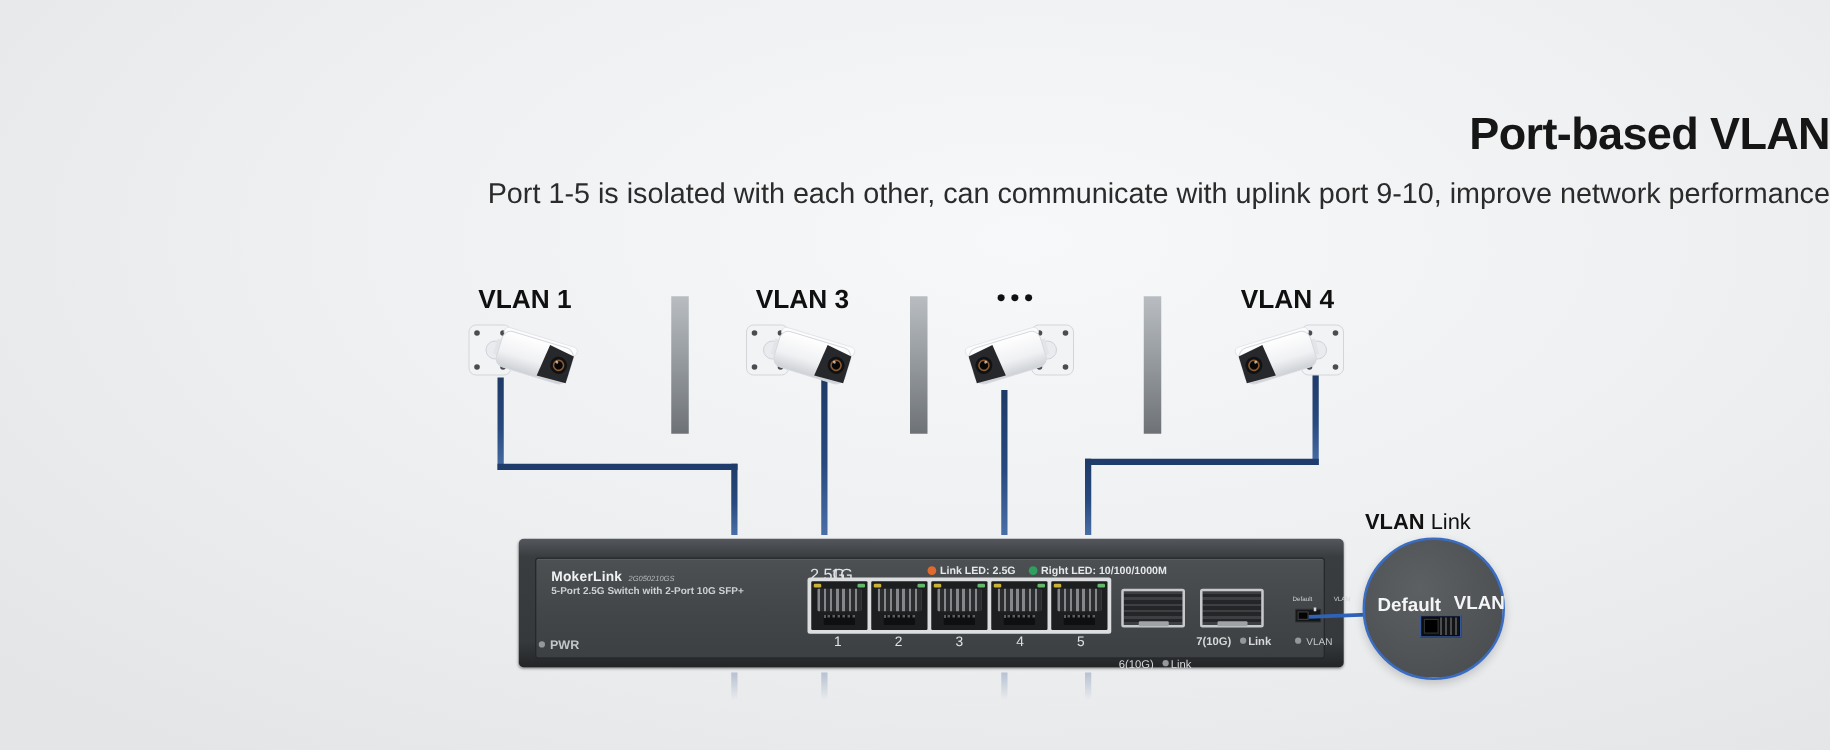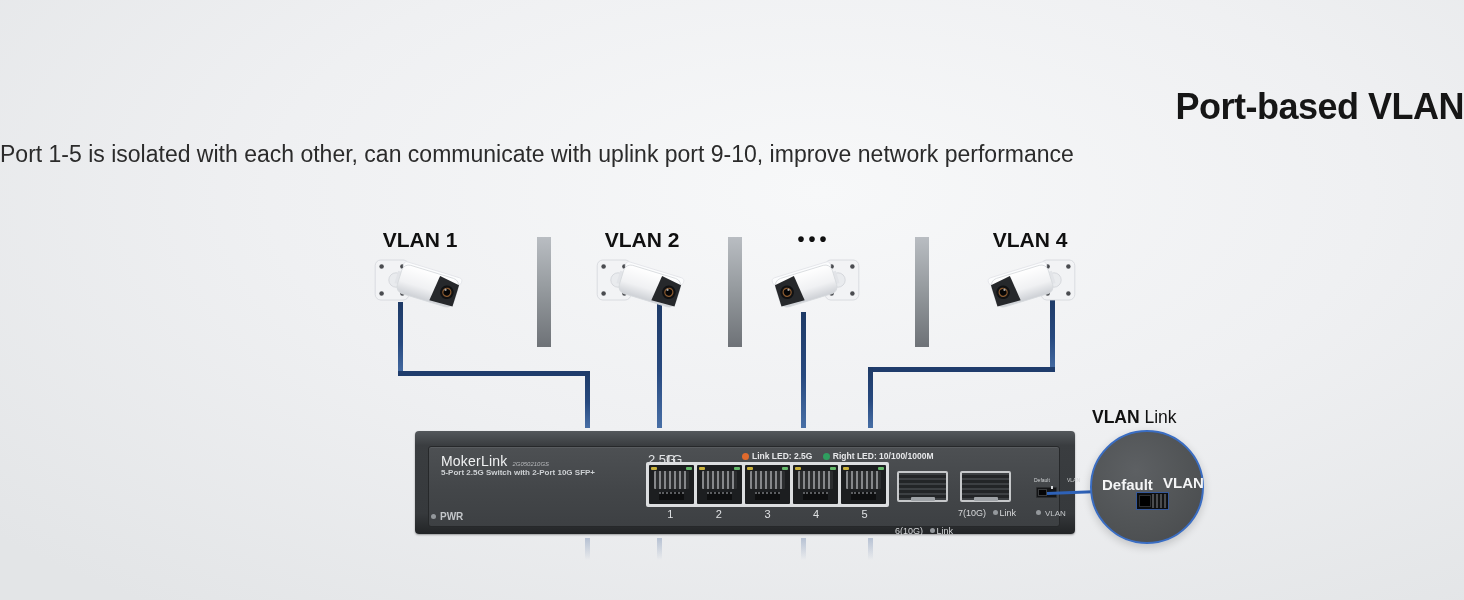--- a/index.html
+++ b/index.html
@@ -11,21 +11,21 @@
       radial-gradient(ellipse 1100px 520px at 56% 32%, #f7f8f9 0%, #eff0f2 50%, #e3e5e7 100%);
   }
   
   #page-title {
     position:absolute; top:86px; left:0; width:100%;
     text-align:right; font-size:36px; font-weight:700;
     color:#161616; letter-spacing:-0.5px;
   }
   #page-subtitle {
     position:absolute; top:141px; left:0; width:100%;
-    text-align:left; font-size:23px; font-weight:400; color:#2b2b2b;
+    text-align:right; font-size:23px; font-weight:400; color:#2b2b2b;
   }
   
   .divider-bar {
     position:absolute; width:14px; height:110px; top:237px;
     background:linear-gradient(180deg,#b9bdc2 0%,#979ca0 45%,#6e7277 100%);
   }
   
   .camera-unit { position:absolute; width:96px; height:100px; top:228px;text-decoration:underline; }
   .camera-label {
     position:absolute; top:0; left:-10px; width:116px; text-align:center;
@@ -45,21 +45,21 @@
     border-radius:4px;
     box-shadow:0 1px 2px rgba(0,0,0,.35);
   }
   #switch-panel {
     position:absolute; left:13px; top:15px; width:632px; height:81px;
     background:linear-gradient(180deg,#4d5053 0%,#434649 55%,#3d4043 100%);
     border:1px solid #26282a; border-radius:3px;
     box-shadow:inset 0 1px 0 rgba(255,255,255,.07);
   }
   .brand-row { position:absolute; left:12px; top:5px; white-space:nowrap; }
-  .brand-name { font-size:14px; font-weight:400; color:#f1f2f3; letter-spacing:.2px; }
+  .brand-name { font-size:11px; font-weight:700; color:#f1f2f3; letter-spacing:.2px; }
   .brand-model { font-size:6px; font-style:italic; color:#b7b9bc; margin-left:5px; }
   .switch-desc { position:absolute; left:12px; top:21px; font-size:8px; font-weight:700; color:#cdd0d3; }
   .pwr-row { position:absolute; left:2px; top:64px; font-size:10px; font-weight:700; color:#c3c6c9; }
   .led-dot-sm {
     display:inline-block; width:5px; height:5px; border-radius:50%;
     background:#94989c; margin-right:4px; vertical-align:1px;
   }
   .speed-label { position:absolute; top:5px; font-size:13px; font-weight:400; color:#e2e4e6; }
   #speed-25g { left:219px; } #speed-1g { left:236px;text-align:center; }
   .legend { position:absolute; left:313px; top:4px; font-size:8.5px; font-weight:700; color:#e6e7e9; white-space:nowrap; }
@@ -97,21 +97,21 @@
     position:absolute; top:24px; width:51px; height:31px;
     border:2px solid #c6c8ca; border-radius:2px;
     background:repeating-linear-gradient(0deg,#3d4043 0 2px,#232527 2px 5px);
   }
   .sfp-cage::after {
     content:""; position:absolute; left:12px; bottom:-1px; width:24px; height:4px;
     background:#9fa3a7; border-radius:1px;
   }
   #sfp-cage-1 { left:468px; } #sfp-cage-2 { left:531px; }
   .sfp-label { position:absolute; top:61px; width:70px; text-align:center; font-size:9px; color:#d6d8da; white-space:nowrap; }
-  #sfp-label-1 { left:460px;margin-top:18px; } #sfp-label-2 { left:523px; }
+  #sfp-label-1 { left:460px;margin-top:18px; } #sfp-label-2 { left:523px;font-weight:bold; }
   
   .mini-labels { position:absolute; left:605px; top:30px; width:46px; display:flex; justify-content:space-between; font-size:5px; color:#cfd2d4; }
   #panel-toggle {
     position:absolute; left:607px; top:40px; width:21px; height:11px;
     background:#141517; border:1px solid #2c2e30; border-radius:1px;
   }
   #panel-toggle .knob { position:absolute; left:1px; top:1px; width:9px; height:7px; background:#040405; border:1px solid #3a3c3e; }
   #panel-toggle .mark { position:absolute; right:3px; top:-2px; width:2px; height:3px; background:#d8dadc; }
   .vlan-led-row { position:absolute; left:607px; top:62px; font-size:8px; color:#c3c6c9; white-space:nowrap; }
   
@@ -198,21 +198,21 @@
 <div class="cable h" style="left:868px;top:367px;width:187px"></div>
 <div class="cable v" style="left:868px;top:367px;height:61px"></div>
 
 <div class="camera-unit" style="left:372px">
   <div class="camera-label">VLAN 1</div>
   <svg class="camera-svg">
       <use href="#cam"></use>
     </svg>
 </div>
 <div class="camera-unit" style="left:594px">
-  <div class="camera-label">VLAN 2</div>
+  <div class="camera-label">VLAN 3</div>
   <svg class="camera-svg">
       <use href="#cam"></use>
     </svg>
 </div>
 <div class="camera-unit" style="left:766px">
   <div class="camera-label dots">•••</div>
   <svg class="camera-svg flip">
       <use href="#cam"></use>
     </svg>
 </div>

